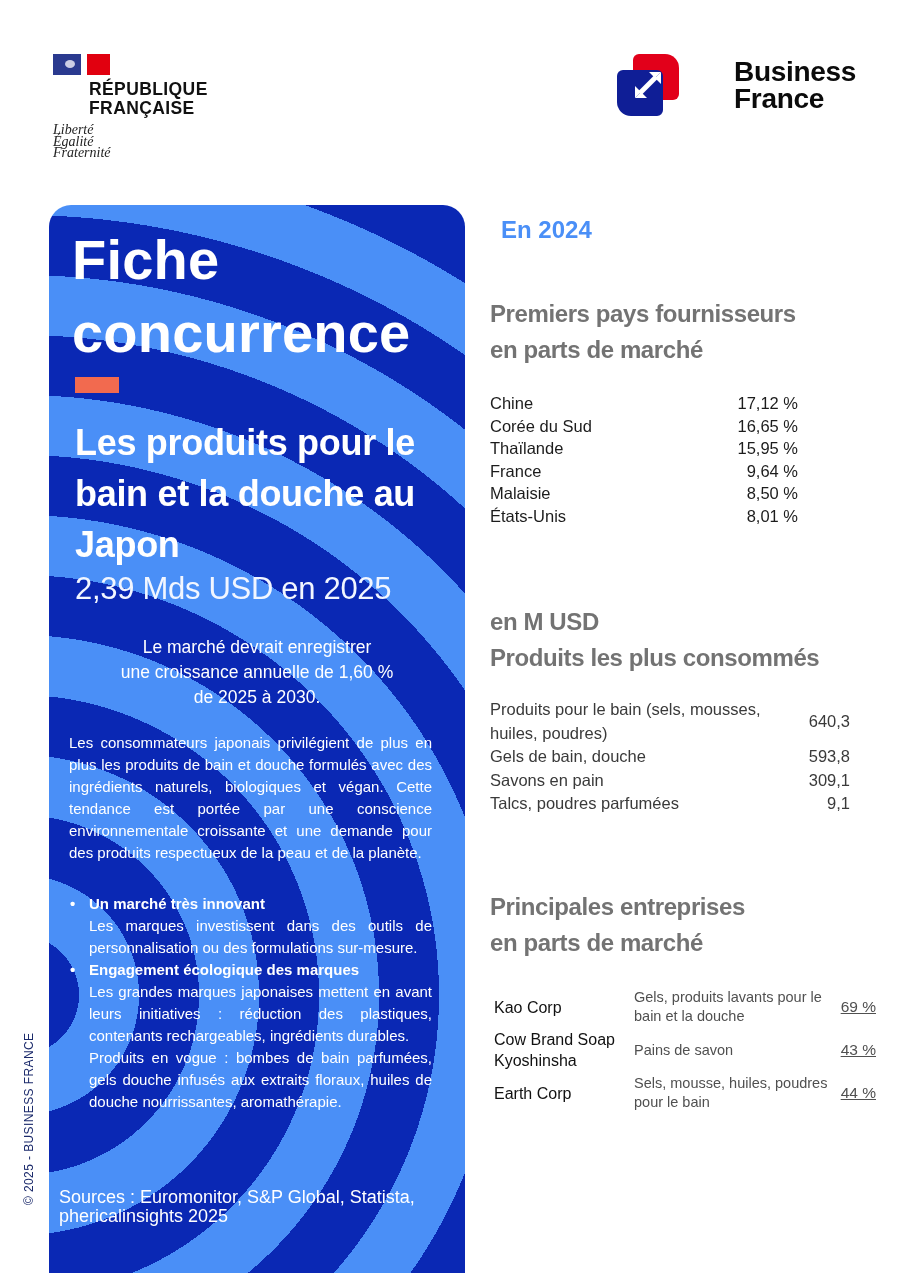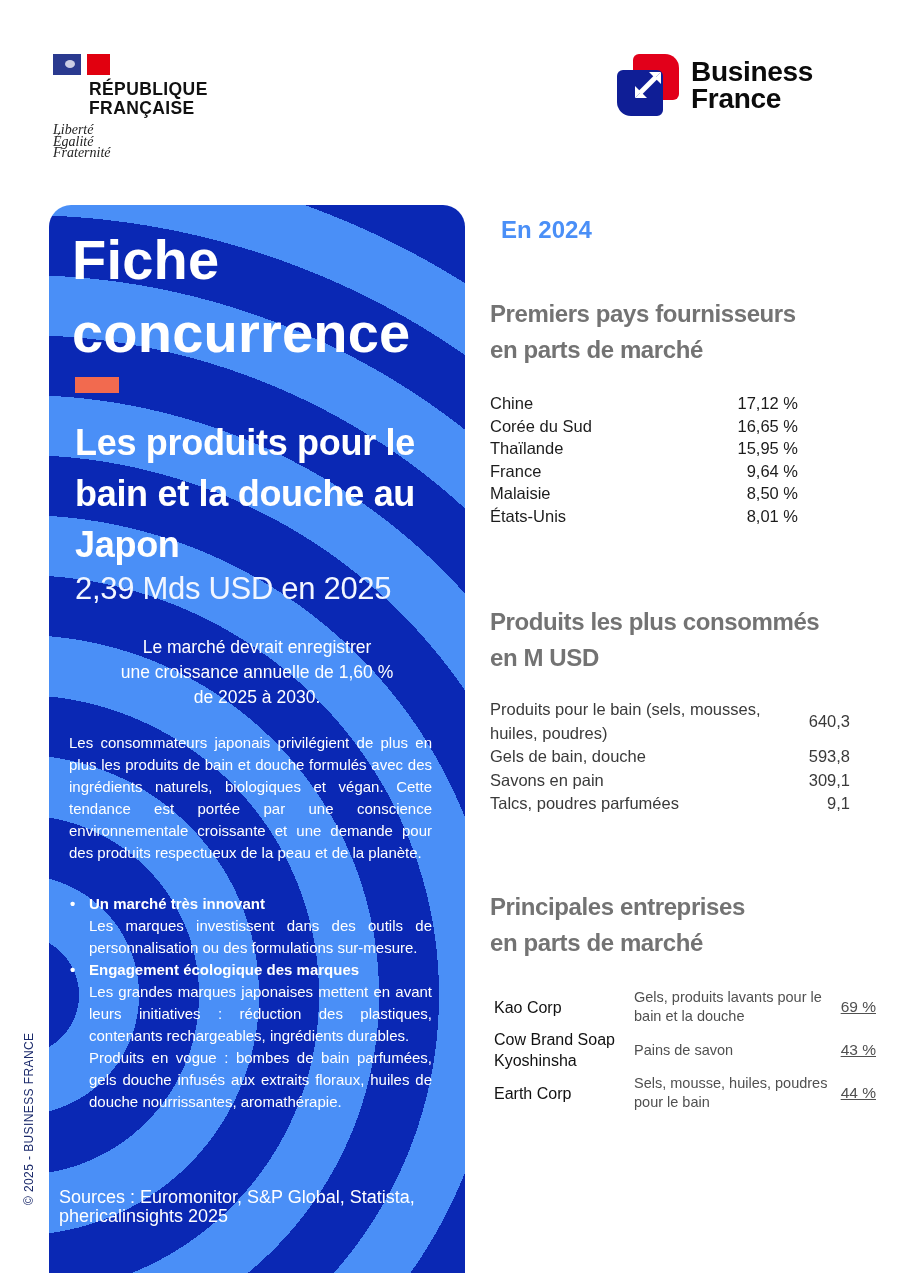--- a/index.html
+++ b/index.html
@@ -9,21 +9,21 @@
     
     .rf-logo { position: absolute; left: 53px; top: 54px; width: 150px; }
     .rf-flag { display: flex; width: 57px; height: 21px; margin-bottom: 5px; }
     .rf-flag .blue { width: 28px; height: 21px; background: #2a3a8f; position: relative; }
     .rf-flag .blue::after { content: ""; position: absolute; left: 12px; top: 6px; width: 10px; height: 8px; border-radius: 50%; background: #e8e8f4; opacity: .85; }
     .rf-flag .white { width: 6px; height: 21px; background: #fff; }
     .rf-flag .red { width: 23px; height: 21px; background: #e1000f; }
     .rf-name { font-weight: 700; font-size: 17.5px; line-height: 19px; letter-spacing: .4px; color: #111; margin-left: 36px; }
     .rf-motto { font-family: "Liberation Serif", serif; font-style: italic; font-size: 14px; line-height: 11.5px; color: #222; margin-top: 6px; }
 
-    .bf-logo { position: absolute; left: 617px; top: 54px; display: flex; align-items: center; }
+    .bf-logo { position: absolute; left: 617px; top: 54px; display: flex; align-items: center; gap: 43px; }
     .bf-mark { position: relative; width: 62px; height: 62px; margin-right: 12px; }
     .bf-mark .r { position: absolute; left: 16px; top: 0; width: 46px; height: 46px; background: #e2001a; border-radius: 6px 14px 6px 6px; }
     .bf-mark .b { position: absolute; left: 0; top: 16px; width: 46px; height: 46px; background: #0f1e96; border-radius: 6px 6px 6px 14px; }
     .bf-mark .arrow { position: absolute; left: 18px; top: 18px; width: 26px; height: 26px; }
     .bf-text { font-weight: 700; font-size: 28px; line-height: 27px; color: #0b0b0b; letter-spacing: -.3px; }
 
     
     .panel {
       position: absolute; left: 49px; top: 205px; width: 416px; height: 1268px;
       overflow: hidden; color: #fff;
@@ -170,22 +170,22 @@
         <span>Malaisie</span>
         <span>8,50 %</span>
       </div>
     <div class="row">
         <span>États-Unis</span>
         <span>8,01 %</span>
       </div>
   </div>
 
   <div class="h2" style="top:604px">
+    <div>en M USD</div>
     <div>Produits les plus consommés</div>
-    <div>en M USD</div>
   </div>
   <div class="tbl t2">
     <div class="row">
         <span class="lbl">Produits pour le bain (sels, mousses, huiles, poudres)</span>
         <span class="val">640,3</span>
       </div>
     <div class="row">
         <span class="lbl">Gels de bain, douche</span>
         <span class="val">593,8</span>
       </div>

